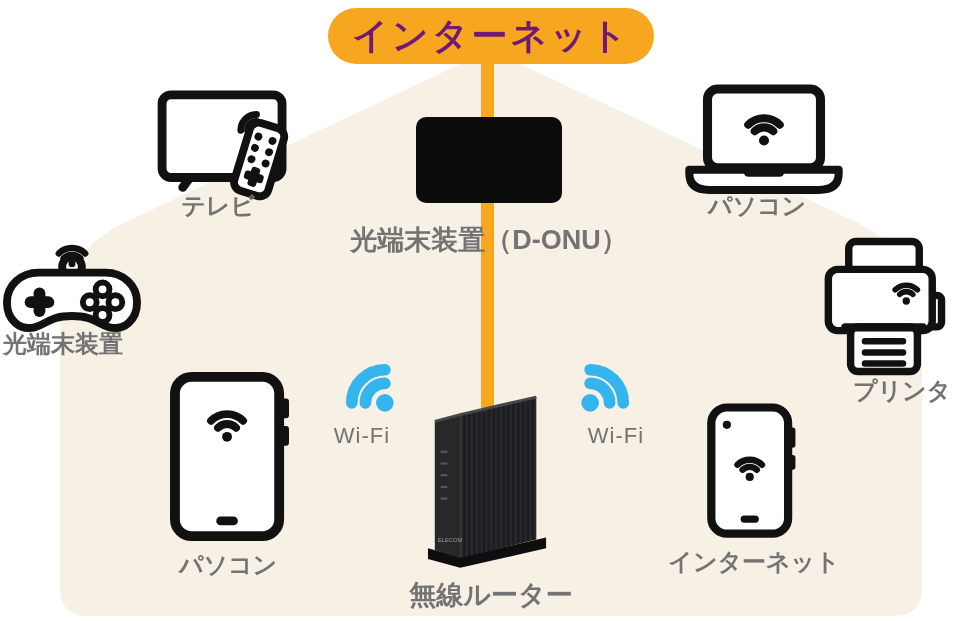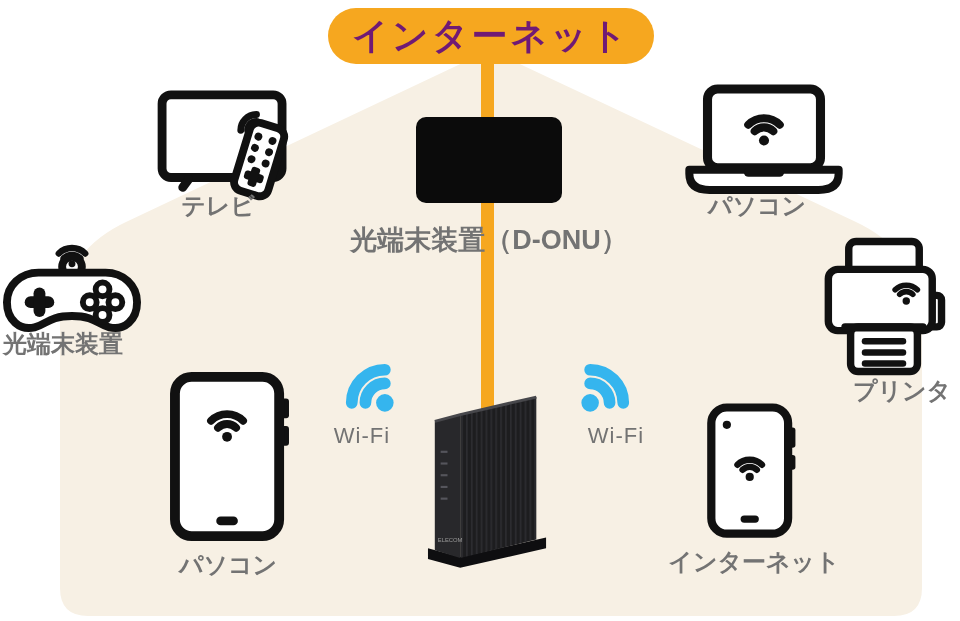--- a/index.html
+++ b/index.html
@@ -62,20 +62,21 @@
 
     <polyline points="8,32 34,25 112,7" fill="none" stroke="#47474b" stroke-width="3"></polyline>
 
     <rect x="14" y="62" width="7" height="2.2" fill="#55555c"></rect>
     <rect x="14" y="74" width="7" height="2.2" fill="#55555c"></rect>
     <rect x="14" y="86" width="7" height="2.2" fill="#55555c"></rect>
     <rect x="14" y="98" width="7" height="2.2" fill="#55555c"></rect>
     <rect x="14" y="110" width="7" height="2.2" fill="#55555c"></rect>
     <text x="11" y="156" font-size="6" fill="#9a9a9a" font-family="Liberation Sans, sans-serif">ELECOM</text>
   </svg>
+  <div class="abs lbl lbl-mid" style="left:491px;top:581px;">無線ルーター</div>
 
   <svg class="abs wifi-rot-l" style="left:330px;top:348px;" width="78" height="78" viewBox="0 0 80 80">
     <circle cx="40" cy="63" r="9" fill="#35b5ee"></circle>
     <path d="M 25.9,48.9 A 20,20 0 0 1 54.1,48.9" fill="none" stroke="#35b5ee" stroke-width="12" stroke-linecap="round"></path>
     <path d="M 16,39 A 34,34 0 0 1 64,39" fill="none" stroke="#35b5ee" stroke-width="12" stroke-linecap="round"></path>
   </svg>
   <svg class="abs wifi-rot-r" style="left:567px;top:348px;" width="78" height="78" viewBox="0 0 80 80">
     <circle cx="40" cy="63" r="9" fill="#35b5ee"></circle>
     <path d="M 25.9,48.9 A 20,20 0 0 1 54.1,48.9" fill="none" stroke="#35b5ee" stroke-width="12" stroke-linecap="round"></path>
     <path d="M 16,39 A 34,34 0 0 1 64,39" fill="none" stroke="#35b5ee" stroke-width="12" stroke-linecap="round"></path>

